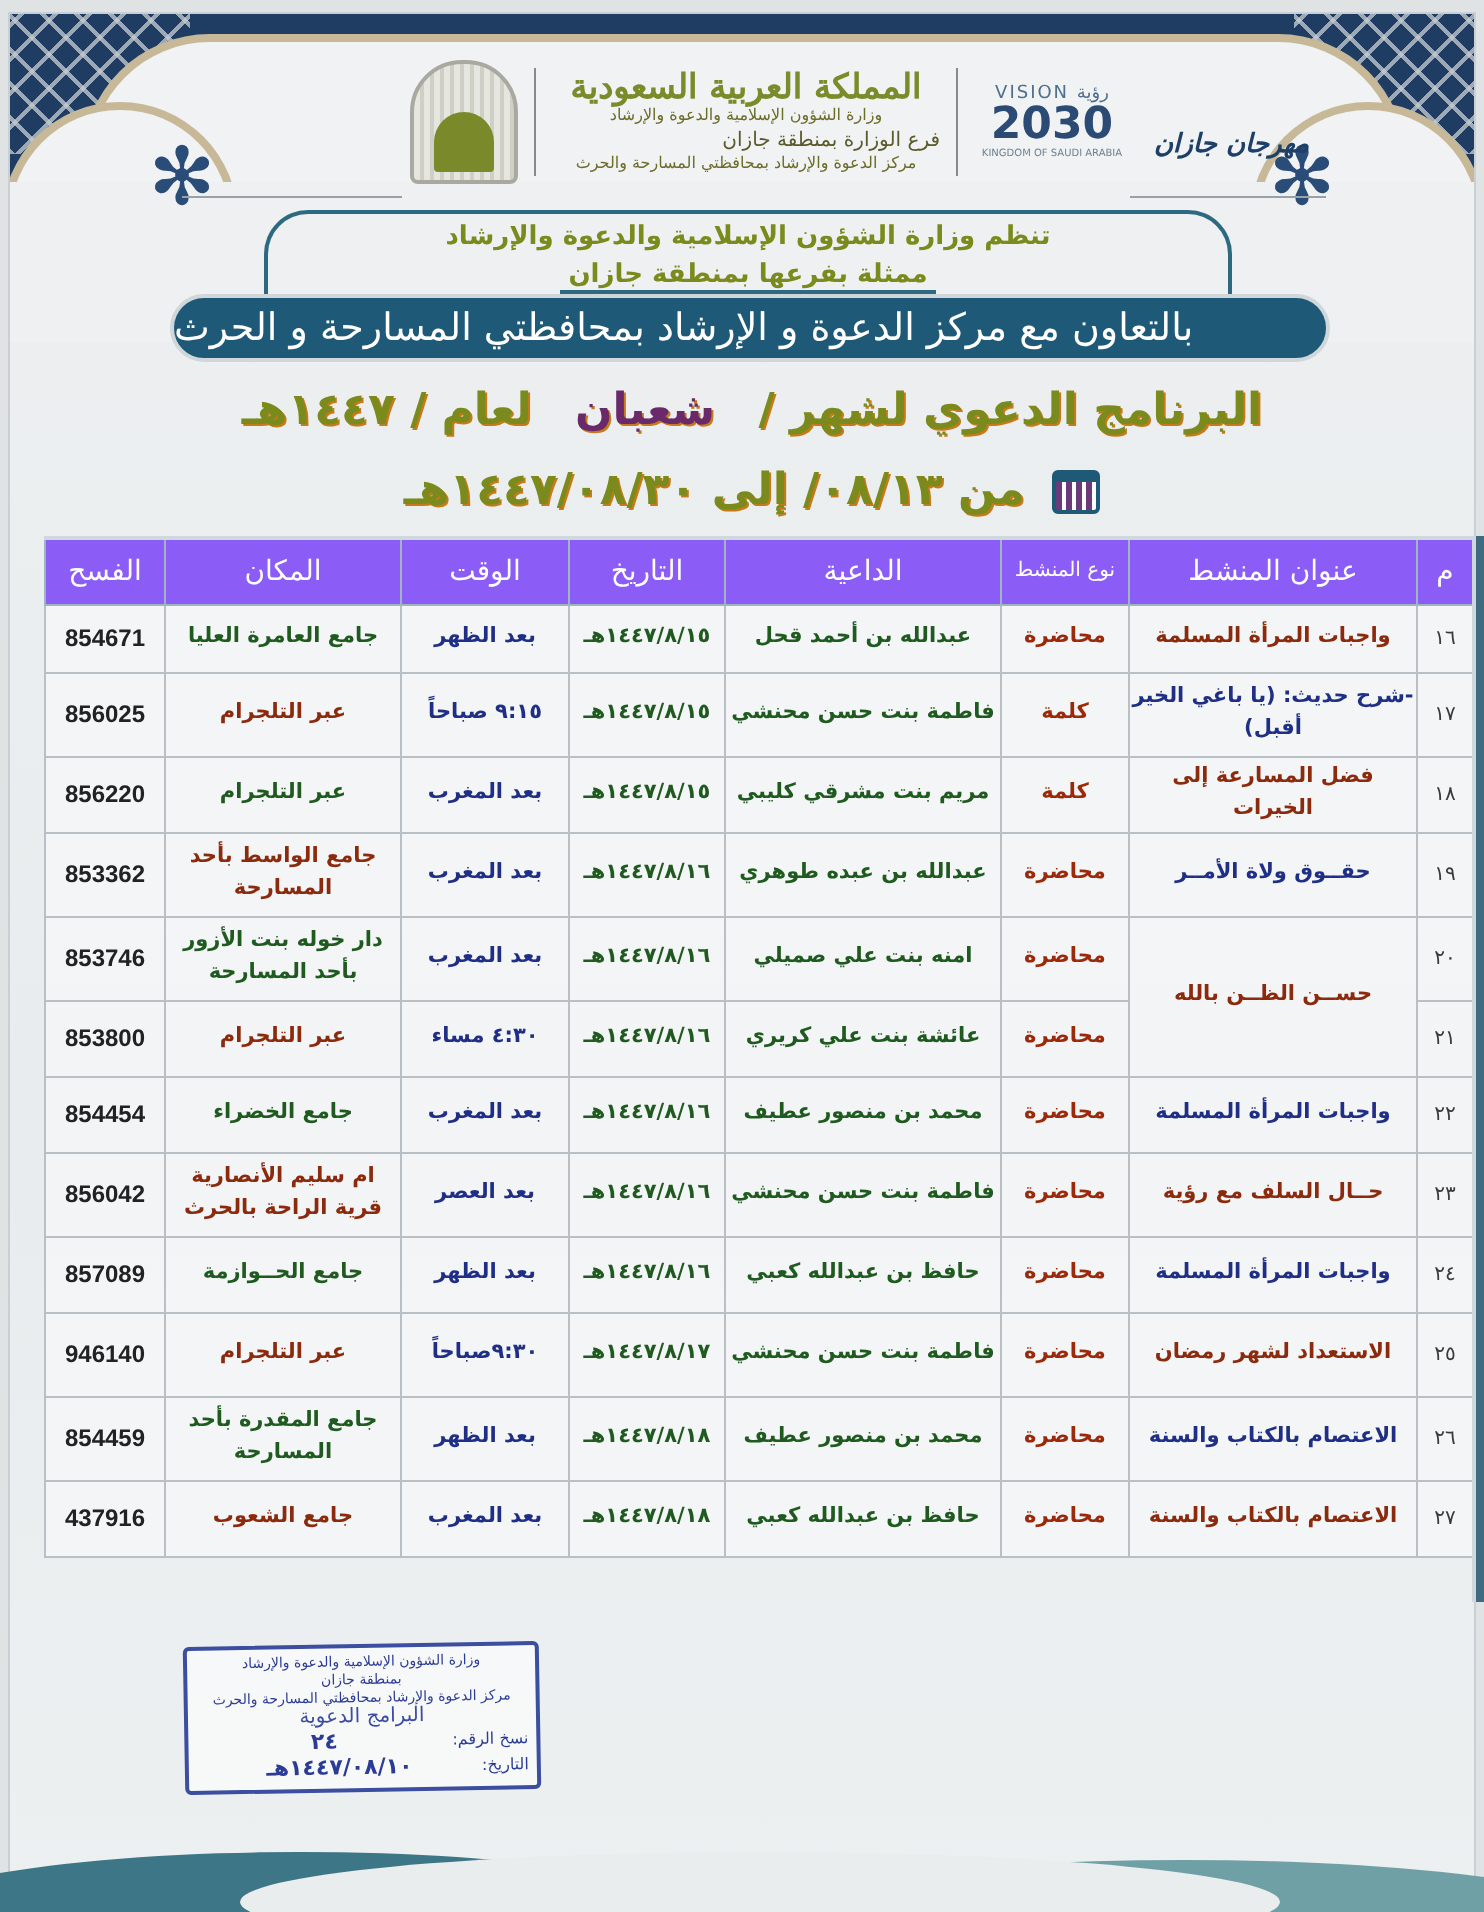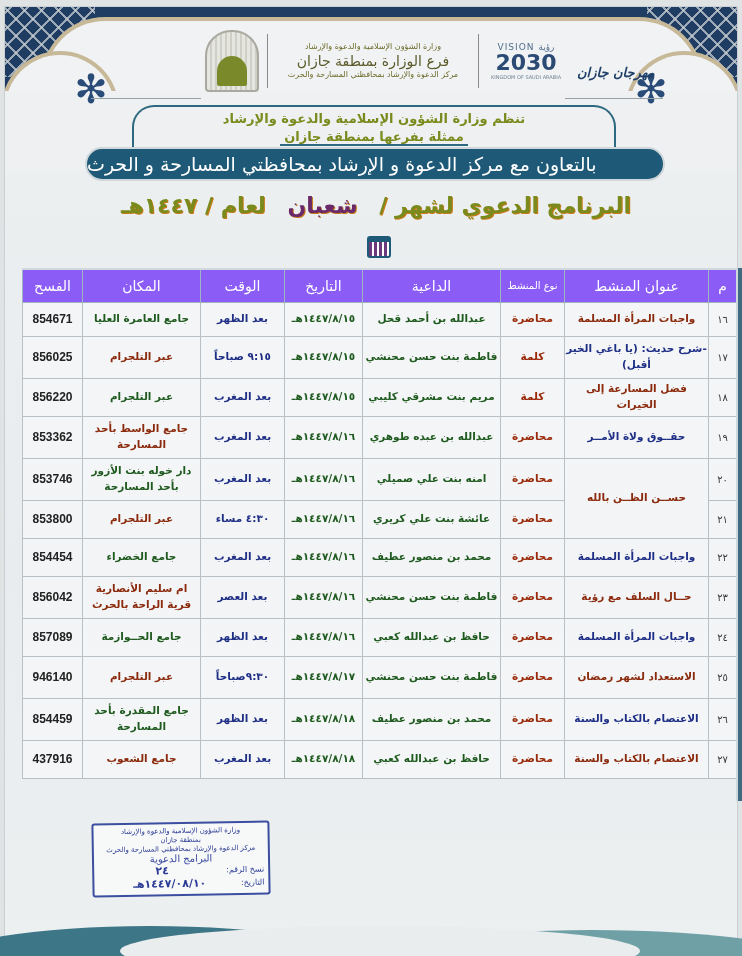--- a/index.html
+++ b/index.html
@@ -61,21 +61,21 @@
     background: repeating-linear-gradient(90deg, #e6e6e0 0 3px, #cfcfc6 3px 5px);
     display: flex; align-items: flex-end; justify-content: center;
   }
   .logo-ministry .inner {
     width: 30px; height: 30px; background: #7a8a2a; border-radius: 15px 15px 2px 2px; margin-bottom: 4px;
   }
   .divider-v { width: 1px; height: 54px; background: #8a8a8a; }
   .header-text { text-align: center; direction: rtl; flex: 1; }
   .kingdom { font-family: "DejaVu Serif", serif; font-size: 17px; color: #7b8a2a; font-weight: bold; line-height: 1.1; }
   .hdr-line { font-size: 8px; color: #6c6c2a; line-height: 1.3; }
-  .hdr-line.b { font-size: 14px; color: #5a5a2a; }
+  .hdr-line.b { font-size: 10px; color: #5a5a2a; text-align: right; }
   .vision {
     width: 78px; text-align: center; direction: ltr;
   }
   .vision .v1 { font-size: 9px; color: #4f6f8f; letter-spacing: 1px; }
   .vision .v2 { font-size: 22px; font-weight: bold; color: #2b4a74; line-height: 1; }
   .vision .v3 { font-size: 5px; color: #6f8292; }
   .festival {
     position: absolute; left: 572px; top: 58px; font-size: 13px; font-weight: bold;
     color: #1d3f68; font-style: italic; direction: rtl;
   }
@@ -170,20 +170,21 @@
   <div class="cloud-mask"></div>
   <div class="flower left">✻</div>
   <div class="flower right">✻</div>
 
   <div class="header">
     <div class="logo-ministry">
         <div class="inner"></div>
       </div>
     <div class="divider-v"></div>
     <div class="header-text">
+      <div class="kingdom">المملكة العربية السعودية</div>
       <div class="hdr-line">وزارة الشؤون الإسلامية والدعوة والإرشاد</div>
       <div class="hdr-line b">فرع الوزارة بمنطقة جازان</div>
       <div class="hdr-line">مركز الدعوة والإرشاد بمحافظتي المسارحة والحرث</div>
     </div>
     <div class="divider-v"></div>
     <div class="vision">
       <div class="v1">VISION رؤية</div>
       <div class="v2">2030</div>
       <div class="v3">KINGDOM OF SAUDI ARABIA</div>
     </div>
@@ -198,20 +199,21 @@
   </div>
   <div class="coop-pill">بالتعاون مع مركز الدعوة و الإرشاد بمحافظتي المسارحة و الحرث</div>
 
   <div class="title">
     <span>البرنامج الدعوي لشهر /</span>
     <span class="month">شعبان</span>
     <span>لعام / ١٤٤٧هـ</span>
   </div>
   <div class="dates">
     <span class="cal-icon"></span>
+    <span>من ٠٨/١٣/ إلى ١٤٤٧/٠٨/٣٠هـ</span>
   </div>
 </div>
 
 <div class="table-wrap">
   <table>
     <colgroup>
       <col style="width:28px">
         <col style="width:144px">
         <col style="width:64px">
         <col style="width:138px">

